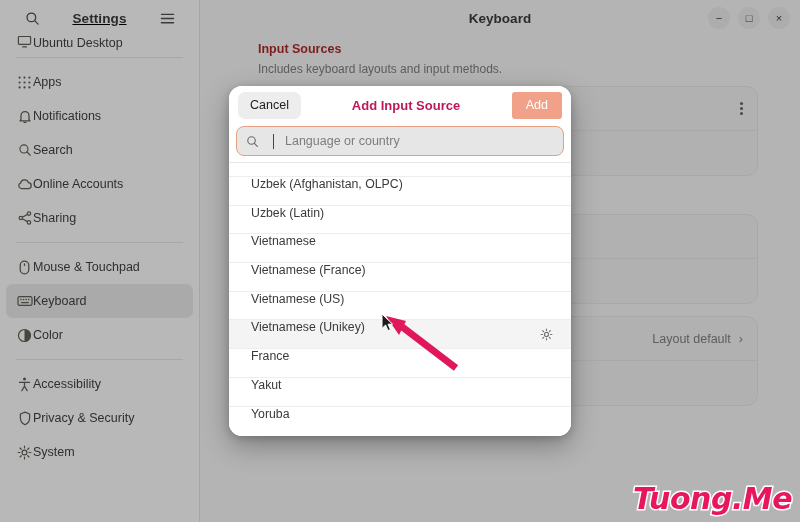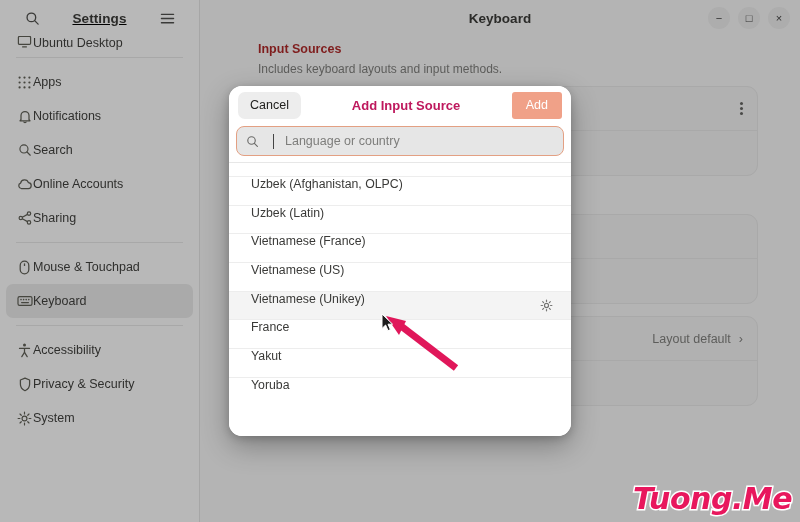--- a/index.html
+++ b/index.html
@@ -418,20 +418,29 @@
               <line x1="4" y1="4.6" x2="4" y2="4.6" stroke-linecap="round" stroke-width="1.6"></line>
               <line x1="6.6" y1="4.6" x2="6.6" y2="4.6" stroke-linecap="round" stroke-width="1.6"></line>
               <line x1="9.2" y1="4.6" x2="9.2" y2="4.6" stroke-linecap="round" stroke-width="1.6"></line>
               <line x1="11.8" y1="4.6" x2="11.8" y2="4.6" stroke-linecap="round" stroke-width="1.6"></line>
               <line x1="4.6" y1="7.6" x2="11.4" y2="7.6" stroke-linecap="round"></line>
             </svg>
           </span>
           <span class="sb-label">Keyboard</span>
         </div>
 
+        <div class="sb-item">
+          <span class="sb-ico">
+            <svg width="15" height="15" viewBox="0 0 15 15" fill="none" stroke="currentColor" stroke-width="1.2">
+              <circle cx="7.5" cy="7.5" r="6"></circle>
+                <path d="M7.5 1.5a6 6 0 0 1 0 12z" fill="currentColor" stroke="none"></path>
+            </svg>
+          </span>
+          <span class="sb-label">Color</span>
+        </div>
 
 
         <div class="sb-sep"></div>
 
         <div class="sb-item">
           <span class="sb-ico">
             <svg width="13" height="15" viewBox="0 0 13 15" fill="none" stroke="currentColor" stroke-width="1.25">
               <circle cx="6.5" cy="2" r="1.5" fill="currentColor" stroke="none"></circle>
               <line x1="1.5" y1="5.4" x2="11.5" y2="5.4" stroke-linecap="round"></line>
               <line x1="6.5" y1="5.4" x2="6.5" y2="9.4"></line>
@@ -543,20 +552,23 @@
       <div class="li partial">
         <span></span>
       </div>
       <div class="li">
         <span>Uzbek (Afghanistan, OLPC)</span>
       </div>
       <div class="li">
         <span>Uzbek (Latin)</span>
       </div>
       <div class="li">
+        <span>Vietnamese</span>
+      </div>
+      <div class="li">
         <span>Vietnamese (France)</span>
       </div>
       <div class="li">
         <span>Vietnamese (US)</span>
       </div>
       <div class="li hovered">
         <span>Vietnamese (Unikey)</span>
         <span class="gear">
           <svg width="13" height="13" viewBox="0 0 16 16" fill="none" stroke="currentColor" stroke-width="1.5">
             <circle cx="8" cy="8" r="2.5"></circle>

